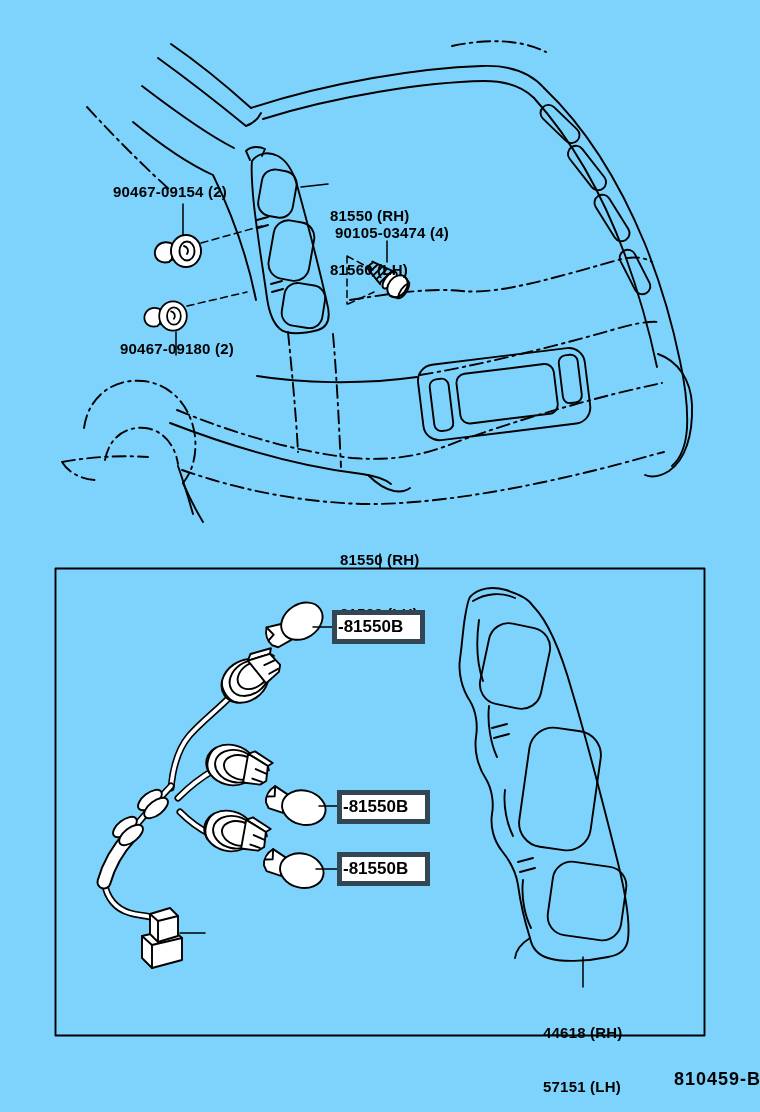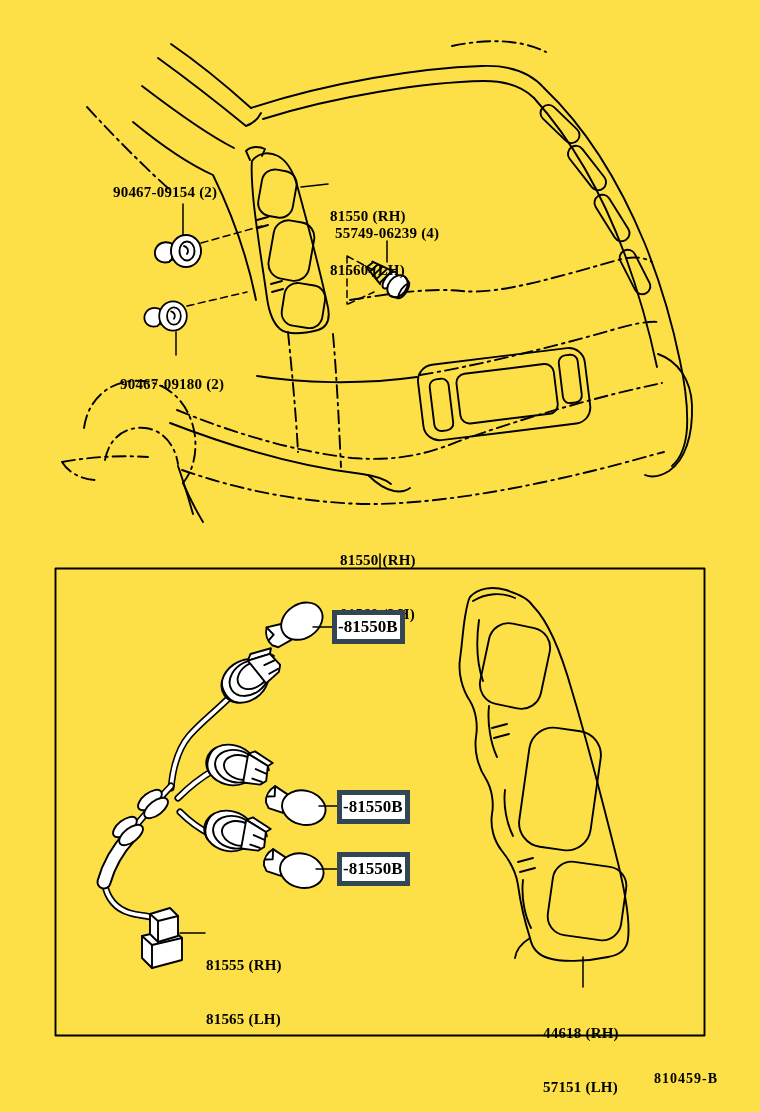--- a/index.html
+++ b/index.html
@@ -1,37 +1,37 @@
 <!DOCTYPE html>
 <html style="--tag-border: #324753;"><head>
 <meta charset="utf-8">
 <style>
   html,body { margin:0; padding:0; background:#fff; }
   .canvas {
-    position:relative; width:760px; height:1112px; background:#fde047;
-    font-family:Liberation Serif, serif; overflow:hidden;
+    position:relative; width:760px; height:1112px; background:#7dd3fc;
+    font-family:Liberation Sans, sans-serif; overflow:hidden;
   }
   svg.art { position:absolute; left:0; top:0; }
   .ln  { fill:none; stroke:#000; stroke-width:1.9; stroke-linecap:round; stroke-linejoin:round; }
   .thin{ stroke-width:1.5; }
   .dd  { stroke-dasharray:13 5 2.5 5; }
   .dsh { stroke-dasharray:7 4.5; }
   .w   { fill:#fff; }
   .tubeA { stroke:#000; stroke-width:7;   fill:none; stroke-linecap:round; }
   .tubeB { stroke:#fff; stroke-width:3.8; fill:none; stroke-linecap:round; }
   .sheA  { stroke:#000; stroke-width:15;  fill:none; stroke-linecap:round; }
   .sheB  { stroke:#fff; stroke-width:11;  fill:none; stroke-linecap:round; }
   .lbl {
     position:absolute; color:#000; font-weight:bold; font-size:15px;
     line-height:18px; white-space:pre; letter-spacing:0.2px;
   }
   .lbl .line { display:block; }
-  .code { font-size:14px; letter-spacing:1px; }
+  .code { font-size:18px; letter-spacing:1px;margin-left:20px; }
   .tag {
-    position:absolute; box-sizing:border-box; width:73px; height:34px;
+    position:absolute; box-sizing:border-box; width:93px; height:34px;
     border:5px solid var(--tag-border,#324753); background:#fff;
     display:flex; align-items:center; padding-left:1px;
     font-weight:bold; font-size:17px; color:#000; white-space:pre;
   }
 </style>
 </head>
 <body style="background: rgb(255, 255, 255);">
 
 <div class="canvas">
 
@@ -196,37 +196,33 @@
     </g>
   </svg>
 
   <div class="lbl" style="left:113px;top:183px">90467-09154 (2)</div>
 
   <div class="lbl" style="left:330px;top:171px">
     <span class="line">81550 (RH)</span>
     <span class="line">81560 (LH)</span>
   </div>
 
-  <div class="lbl" style="left:335px;top:224px">55749-06239 (4)</div>
-
-  <div class="lbl" style="left:120px;top:375px">90467-09180 (2)</div>
+  <div class="lbl" style="left:335px;top:224px">90105-03474 (4)</div>
+
+  <div class="lbl" style="left:120px;top:340px">90467-09180 (2)</div>
 
   <div class="lbl" style="left:340px;top:515px">
     <span class="line">81550 (RH)</span>
     <span class="line">81560 (LH)</span>
   </div>
 
   <div class="tag" style="left:332px;top:610px">-81550B</div>
   <div class="tag" style="left:337px;top:790px">-81550B</div>
   <div class="tag" style="left:337px;top:852px">-81550B</div>
 
-  <div class="lbl" style="left:206px;top:920px">
-    <span class="line">81555 (RH)</span>
-    <span class="line">81565 (LH)</span>
-  </div>
 
   <div class="lbl" style="left:543px;top:988px">
     <span class="line">44618 (RH)</span>
     <span class="line">57151 (LH)</span>
   </div>
 
   <div class="lbl code" style="left:654px;top:1070px">810459-B</div>
 </div>
 
 </body></html>

